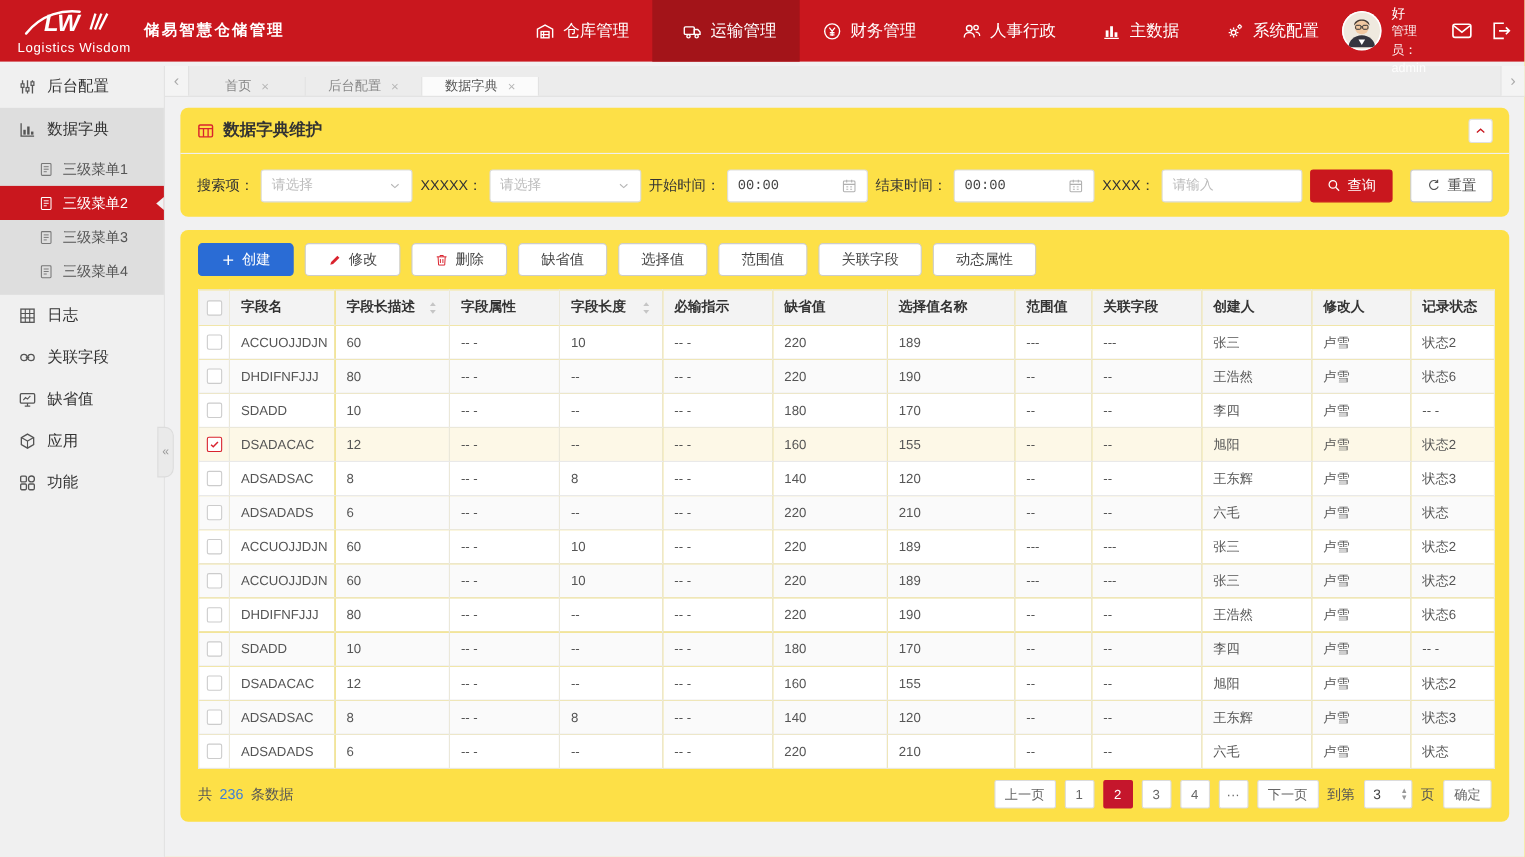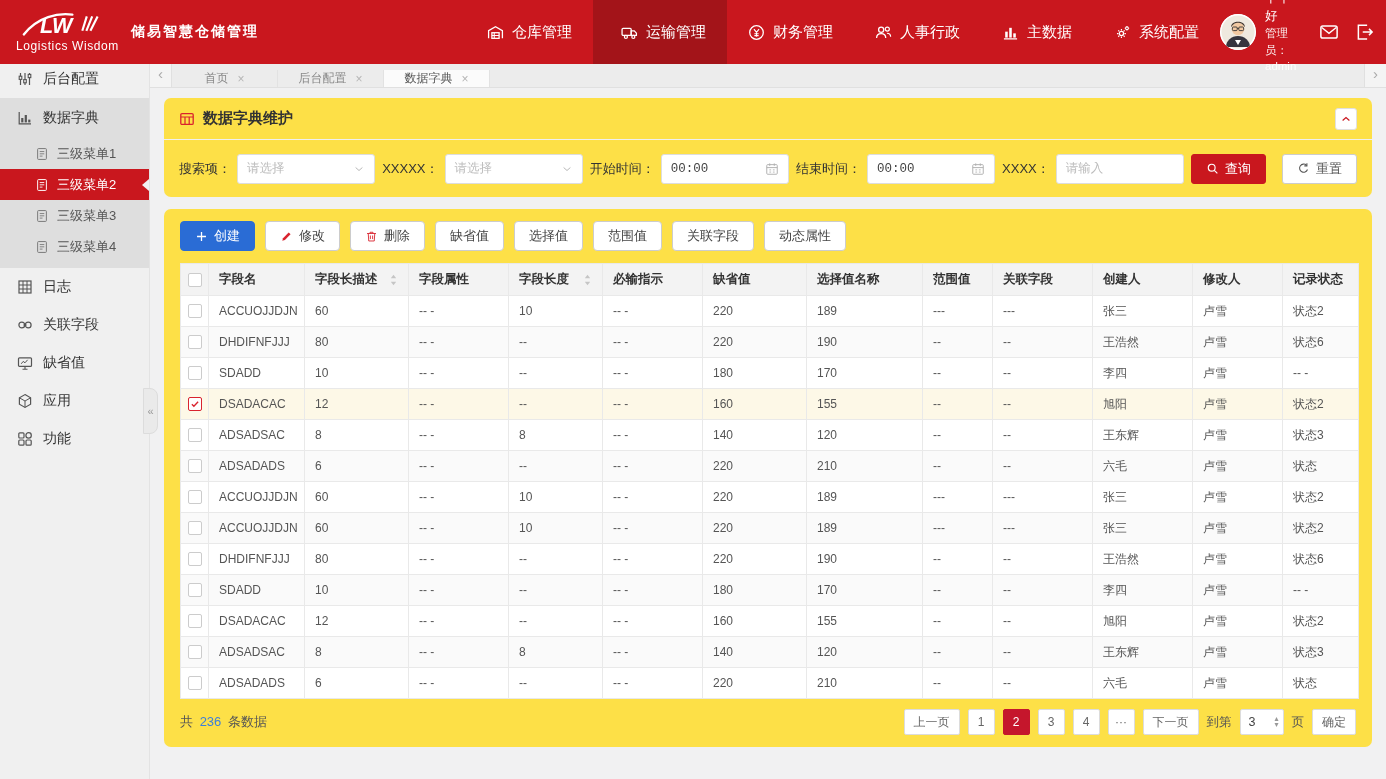--- a/index.html
+++ b/index.html
@@ -3,21 +3,21 @@
 <meta charset="utf-8">
 <style>
   * { box-sizing: border-box; margin: 0; padding: 0; }
   html,body { width:1386px; height:779px; overflow:hidden; }
   body { font-family:"Liberation Sans","DejaVu Sans",sans-serif; background:#f1f1f2; position:relative; }
   .app { position:relative; width:1386px; height:779px; }
   .icn { display:inline-flex; align-items:center; justify-content:center; }
   .icn svg { display:block; }
 
   
-  .topbar { position:absolute; top:0; left:0; right:0; height:64px; background:var(--primary,#c9171e); display:flex; align-items:stretch; color:#fff; z-index:10; }
+  .topbar { position:absolute; top:0; left:0; right:0; height:56px; background:var(--primary,#c9171e); display:flex; align-items:stretch; color:#fff; z-index:10; }
   .brand { display:flex; align-items:center; padding-left:16px; width:466px; flex:none; }
   .logo { margin-right:12px; text-align:center; }
   .logo-sub { font-size:12px; letter-spacing:.6px; color:#fff; margin-top:-3px; white-space:nowrap; }
   .app-title { font-size:14px; font-weight:bold; letter-spacing:2px; white-space:nowrap; }
   .topnav { display:flex; flex:1; }
   .nav-item { display:flex; align-items:center; gap:8px; padding:0 21px; font-size:15px; cursor:pointer; white-space:nowrap; }
   .nav-item.active { background:var(--nav-active,#a31419);padding-left:28px; }
   .nav-item .icn svg { width:17px; height:17px; }
   .userarea { display:flex; align-items:center; gap:9px; padding-right:18px; }
   .avatar { width:36px; height:36px; border-radius:50%; overflow:hidden; background:#fff; flex:none; cursor:pointer; }
@@ -74,21 +74,21 @@
   .input-icon { color:#b0b0b0; }
   .input-icon svg { width:14px; height:14px; }
   .f-actions { display:flex; gap:16px;justify-content:space-between; }
   .btn { height:30px; border-radius:3px; display:flex; align-items:center; gap:6px; padding:0 14px; font-size:13px; cursor:pointer; font-family:inherit; }
   .btn .icn svg { width:13px; height:13px; }
   .btn-red { background:var(--primary,#c9171e); color:#fff; border:1px solid var(--primary,#c9171e); }
   .btn-plain { background:#fff; color:#555; border:1px solid #ccc; }
 
   .table-panel { margin-top:12px; padding:12px 16px; }
   .toolbar { display:flex; gap:10px; }
-  .tbtn { height:30px; border-radius:4px; border:1px solid #ccc; background:#fff; color:#444; font-size:13px; display:flex; align-items:center; gap:6px; padding:0 14px; cursor:pointer; font-family:inherit; }
+  .tbtn { height:30px; border-radius:4px; border:1px solid #ccc; background:#fff; color:#444; font-size:13px; display:flex; align-items:center; gap:6px; padding:0 20px; cursor:pointer; font-family:inherit; }
   .tbtn .icn svg { width:13px; height:13px; }
   .tbtn-primary { background:var(--create-blue,#2a6cd5); border-color:var(--create-blue,#2a6cd5); color:#fff; }
   .tbtn .icn.red { color:#d9232e; }
 
   table { border-collapse:collapse; table-layout:fixed; width:100%; margin-top:12px; }
   th,td { border:1px solid #e9e9e9; padding:0 10px; overflow:hidden; white-space:nowrap; }
   th { background:#f3f3f3; height:32px; text-align:left; color:#333; font-size:12.5px; position:relative; }
   th .sort { position:absolute; right:10px; top:50%; transform:translateY(-50%); }
   th .sort svg { width:9px; height:13px; }
   td { height:31px; color:#555; font-size:12px; background:#fff; }

